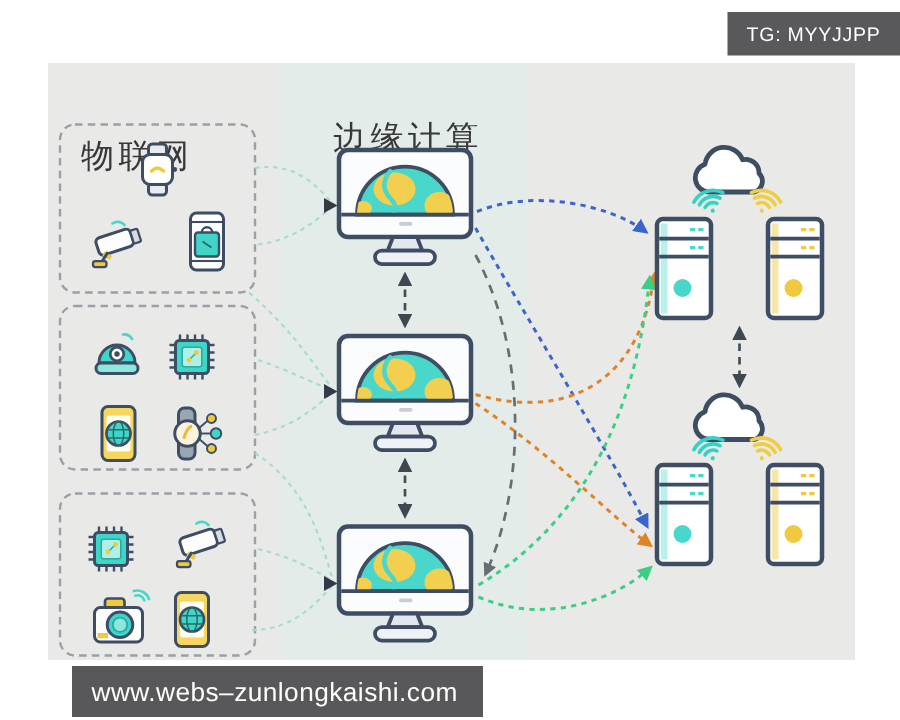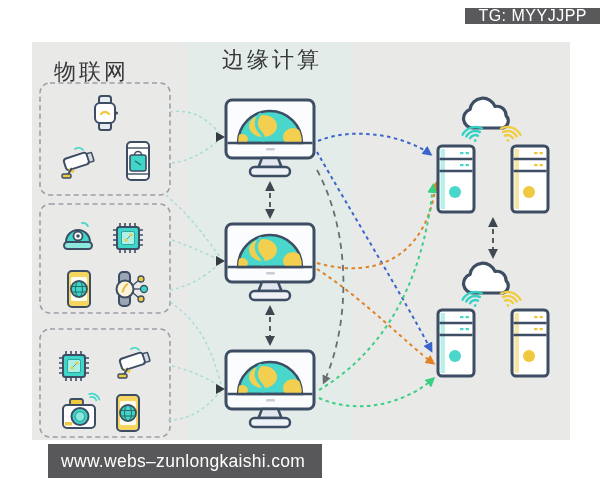--- a/index.html
+++ b/index.html
@@ -1,26 +1,26 @@
 <!DOCTYPE html>
 <html><head>
 <meta charset="utf-8">
 <style>
   html,body{margin:0;padding:0;background:#ffffff;}
   .frame{position:relative;width:600px;height:480px;background:#ffffff;overflow:hidden;
          font-family:"Liberation Sans",sans-serif;}
   .canvas-bg{position:absolute;left:32px;top:42px;width:538px;height:398px;background:#e9eae8;}
   .mid-band{position:absolute;left:188px;top:42px;width:164px;height:398px;background:#e0ecea;opacity:.75;}
   .col-header{position:absolute;font-family:Liberation Serif, serif;color:#38383a;
-              font-size:22px;letter-spacing:3px;white-space:nowrap;}
+              font-size:22px;letter-spacing:3px;white-space:nowrap;margin-top:32px;}
   #h-iot{left:54px;top:57px;}
   #h-edge{left:222px;top:45px;}
   #h-cloud{left:452px;top:57px;}
-  .badge{position:absolute;right:0;top:8px;height:16px;background:#59595b;color:#fff;
-         display:flex;align-items:center;padding:0 13px;font-size:16px;letter-spacing:.5px;}
+  .badge{position:absolute;right:0;top:8px;height:29px;background:#59595b;color:#fff;
+         display:flex;align-items:center;padding:0 13px;font-size:13px;letter-spacing:.5px;}
   .watermark{position:absolute;left:0;top:444px;height:34px;background:#58585a;color:#fefefe;
          display:flex;align-items:center;padding:0 17px 0 13px;font-size:17.5px;letter-spacing:.3px;margin-left:48px;}
   svg.diagram{position:absolute;left:0;top:0;}
 </style>
 </head>
 <body>
 
 <div class="frame">
   <div class="canvas-bg"></div>
   <div class="mid-band"></div>

